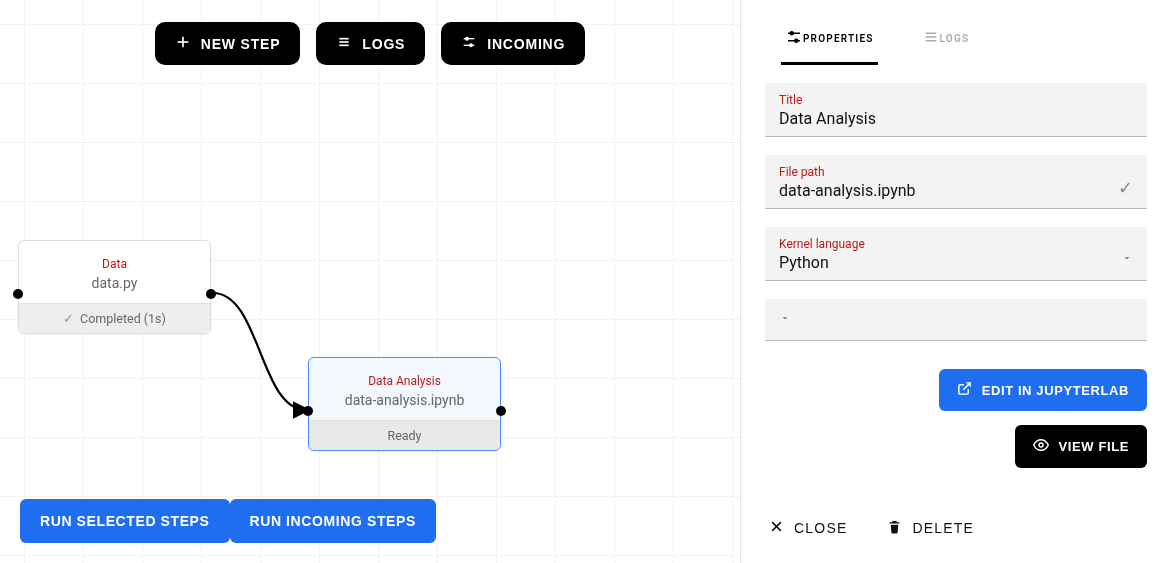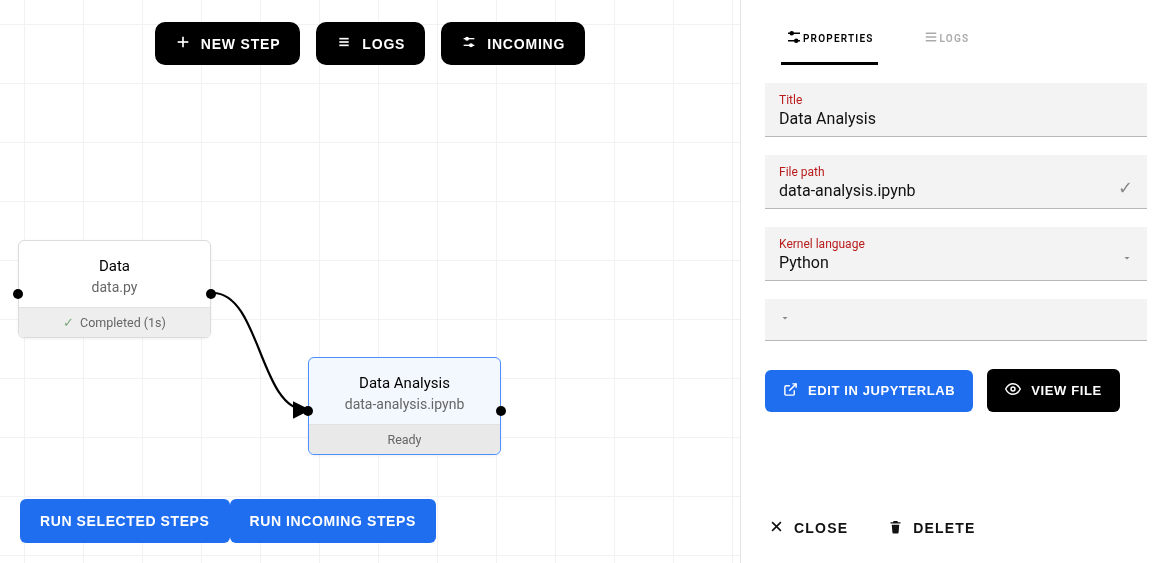--- a/index.html
+++ b/index.html
@@ -17,42 +17,42 @@
   .btn-black { background:#000; color:#fff; border:none; border-radius:10px; padding:12px 20px; font-size:14px; font-weight:700; letter-spacing:.8px; display:flex; align-items:center; gap:10px; cursor:pointer;}
   .btn-black svg { width:16px; height:16px; }
   .toolbar-bottom { position:absolute; bottom:20px; left:20px; display:flex; z-index:5;}
   .btn-blue { background:#206ef0; color:#fff; border:none; border-radius:6px; padding:14px 20px; font-size:14px; font-weight:700; letter-spacing:.6px; cursor:pointer;}
   .btn-blue-sm { background:#206ef0; color:#fff; border:none; border-radius:6px; padding:12px 18px; font-size:13px; font-weight:700; letter-spacing:.6px; display:flex; align-items:center; gap:10px; cursor:pointer;}
   .btn-black-sm { background:#000; color:#fff; border:none; border-radius:6px; padding:12px 18px; font-size:13px; font-weight:700; letter-spacing:.6px; display:flex; align-items:center; gap:10px; cursor:pointer;}
   
   .node { position:absolute; width:193px; border-radius:6px; border:1px solid #dcdcdc; background:#fff; box-shadow:0 1px 3px rgba(0,0,0,.06); z-index:3; }
   .node.selected { border:1.5px solid #4a90ff; background:#f3f8ff; }
   .node-body { padding:16px 10px 12px; text-align:center;}
-  .node-title { font-size:15px; color:#000000; margin-bottom:4px;}
+  .node-title { font-size:12px; color:#b91c1c; margin-bottom:4px;}
   .node-file  { font-size:14px; color:#666;}
   .node-status{ background:#eee; color:#666; font-size:12.5px; text-align:center; padding:7px 0; border-top:1px solid #e2e2e2; border-radius:0 0 6px 6px; display:flex; justify-content:center; align-items:center; gap:6px;}
   .node.selected .node-status{ background:#e9e9e9;}
   .chk { color:#7aa87a; font-size:13px;}
   .port { position:absolute; width:10px; height:10px; background:#000; border-radius:50%; z-index:4;}
   svg.edges { position:absolute; inset:0; width:100%; height:100%; z-index:2; pointer-events:none;}
   
   .panel { width:430px; padding:18px 24px 20px; display:flex; flex-direction:column;}
   .tabs { display:flex; gap:40px; padding:0 10px 0 16px;}
   .tab { display:flex; align-items:center; gap:0; padding:10px 4px 14px; font-size:10px; font-weight:600; letter-spacing:1.2px; color:#aaa; cursor:pointer; border-bottom:3px solid transparent;}
   .tab.active{ color:#000; border-bottom:3px solid #000;}
   .tab svg{width:18px;height:18px;}
   .field { background:#f3f3f3; border-bottom:1px solid #b8b8b8; padding:10px 14px 8px; margin-top:18px; display:flex; align-items:flex-end; gap:10px; }
   .field-inner{flex:1;}
   .field-label{ font-size:12px; color:#b91c1c; margin-bottom:2px;}
   .field-value{ font-size:16px; color:#111;}
   .field .tick{ color:#888; font-size:18px; padding-bottom:2px;}
   .field .caret{ color:#888; padding-bottom:4px;}
-  .panel-actions{ margin-top:28px; display:flex; flex-direction:row; gap:14px; align-items:center;}
+  .panel-actions{ margin-top:28px; display:flex; flex-direction:column; gap:14px; align-items:flex-end;}
   .panel-footer{ margin-top:auto; display:flex; gap:40px; padding:6px 4px;}
-  .flat-btn{ background:none; border:none; font-size:14px; font-weight:700; letter-spacing:1.2px; color:#111; display:flex; align-items:center; gap:10px; cursor:pointer;}
+  .flat-btn{ background:none; border:none; font-size:14px; font-weight:400; letter-spacing:1.2px; color:#111; display:flex; align-items:center; gap:10px; cursor:pointer;}
   .flat-btn svg{width:15px;height:15px;}
 </style>
 </head>
 <body>
 
 <div class="app">
 
   <div class="canvas-wrap">
 
     <div class="toolbar-top">

